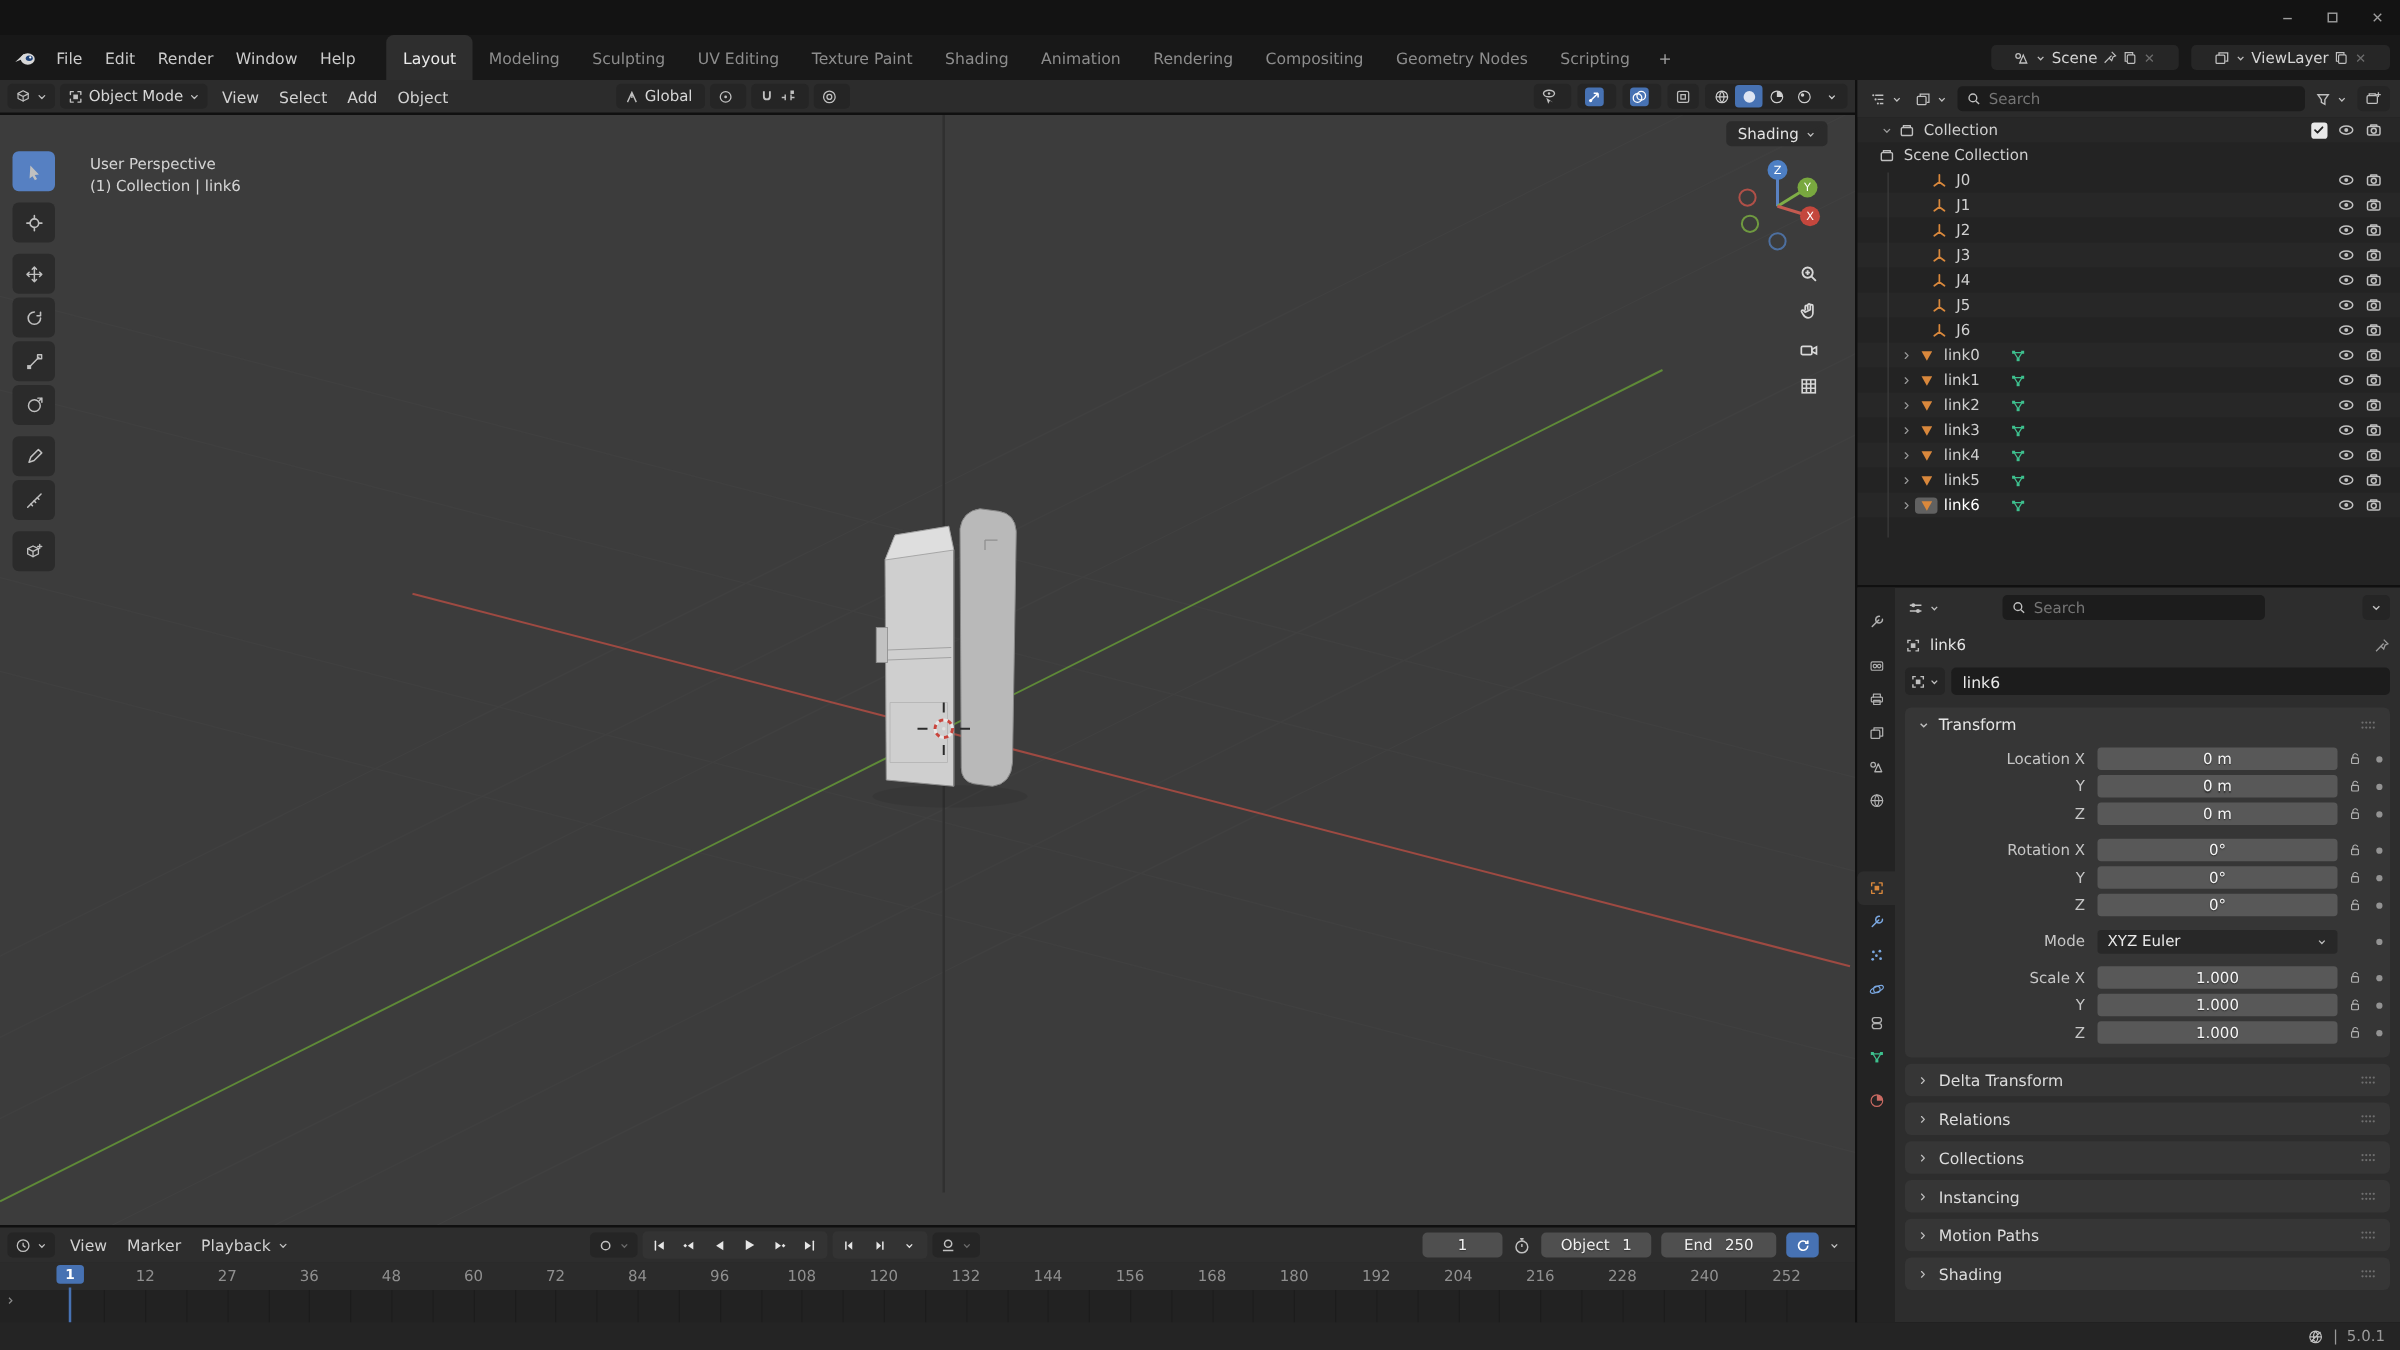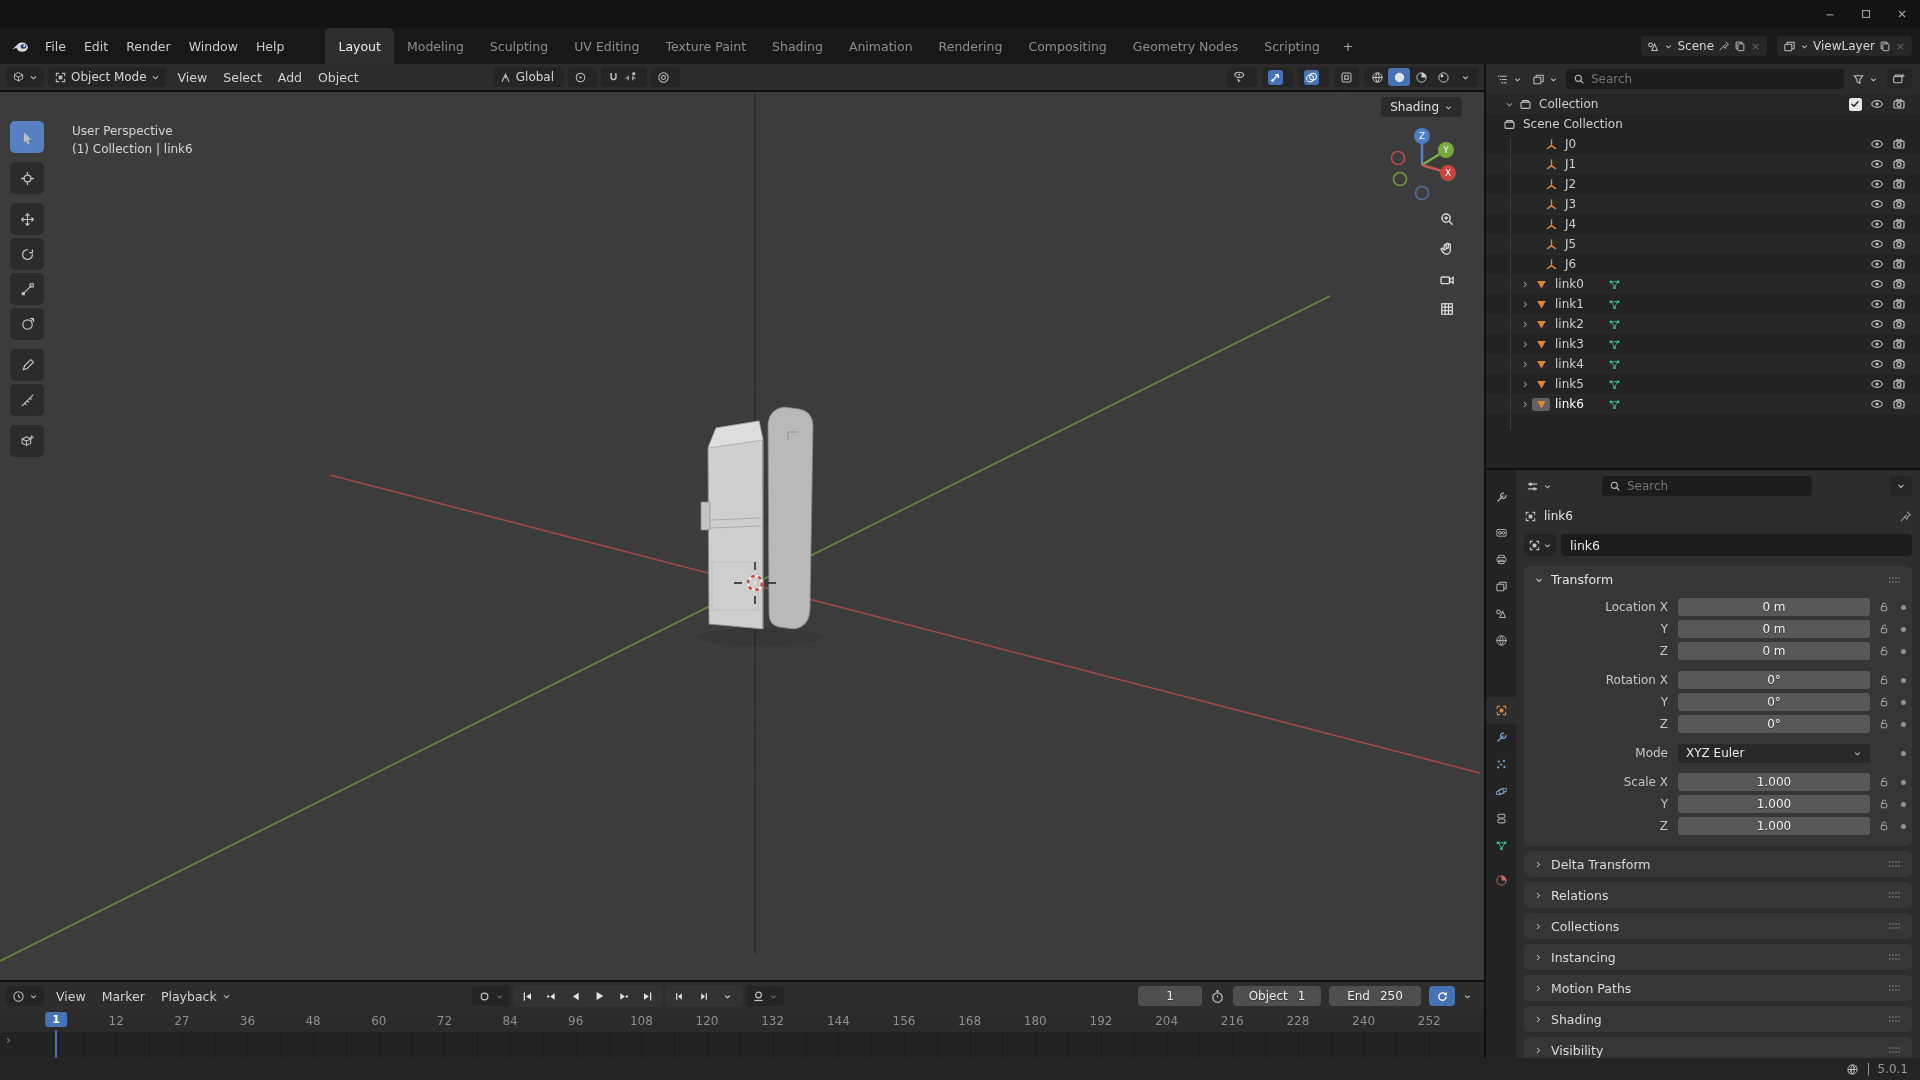--- a/index.html
+++ b/index.html
@@ -16,25 +16,25 @@
   
   .titlebar { height:28px; background:#131313; display:flex; align-items:center; position:relative; flex:none; }
   .tb-title { position:absolute; left:0; right:0; text-align:center; color:#bdbdbd; font-size:12.5px; font-weight:bold; }
   .win-controls { margin-left:auto; display:flex; z-index:2; }
   .win-btn { width:36px; height:28px; display:flex; align-items:center; justify-content:center; color:#9f9f9f; }
 
   
   .topbar { height:36px; background:#181818; display:flex; align-items:center; padding:0 8px; flex:none; }
   .logo { width:24px; height:24px; display:flex; align-items:center; justify-content:center; margin-right:4px; }
   .menu-item { padding:4px 9px; color:#cccccc; font-size:12.5px; border-radius:4px; }
-  .tabs { display:flex; align-items:stretch; margin-left:32px; height:36px; }
+  .tabs { display:flex; align-items:stretch; margin-left:16px; height:36px; }
   .tab { padding:0 13px; display:flex; align-items:center; color:#8d8d8d; font-size:12.5px; border-radius:6px 6px 0 0; }
   .tab.active { background:#2e2e2e; color:#ececec; }
   .tab.add { color:#a5a5a5; padding:0 10px; }
-  .tb-widget { display:flex; align-items:center; gap:4px; background:#262626; border-radius:4px; padding:3px 6px; margin-left:10px; color:#d6d6d6; font-size:12px; }
+  .tb-widget { display:flex; align-items:center; gap:4px; background:#262626; border-radius:4px; padding:3px 18px; margin-left:10px; color:#d6d6d6; font-size:12px; }
   .dim { opacity:.45; }
 
   
   .workspace { flex:1; display:flex; gap:2px; background:#101010; min-height:0; }
   .left-col { flex:1; display:flex; flex-direction:column; gap:2px; min-width:0; }
   .right-col { width:434px; flex:none; display:flex; flex-direction:column; gap:2px; }
 
   
   .vp-header { height:26px; background:#2c2c2c; display:flex; align-items:center; padding:0 6px; gap:4px; flex:none; }
   .pill { display:flex; align-items:center; gap:4px; background:#252525; border-radius:4px; padding:2px 6px; height:20px; color:#d6d6d6; }
@@ -1861,42 +1861,20 @@
                       <circle cx="8" cy="3" r="0.9"></circle>
                       <circle cx="11" cy="3" r="0.9"></circle>
                       <circle cx="2" cy="7" r="0.9"></circle>
                       <circle cx="5" cy="7" r="0.9"></circle>
                       <circle cx="8" cy="7" r="0.9"></circle>
                       <circle cx="11" cy="7" r="0.9"></circle>
                     </g>
                   </svg>
                 </span>
               </div>
-              <div class="cpanel">
-                <span class="icn">
-                  <svg width="9" height="9" viewBox="0 0 14 14" fill="none" stroke="currentColor" stroke-width="1.6" stroke-linecap="round" stroke-linejoin="round">
-                    <path d="M5 3.5 8.5 7 5 10.5"></path>
-                  </svg>
-                </span>
-                <span>Visibility</span>
-                <span class="grip icn">
-                  <svg width="14" height="10" viewBox="0 0 14 10">
-                    <g class="f">
-                      <circle cx="2" cy="3" r="0.9"></circle>
-                      <circle cx="5" cy="3" r="0.9"></circle>
-                      <circle cx="8" cy="3" r="0.9"></circle>
-                      <circle cx="11" cy="3" r="0.9"></circle>
-                      <circle cx="2" cy="7" r="0.9"></circle>
-                      <circle cx="5" cy="7" r="0.9"></circle>
-                      <circle cx="8" cy="7" r="0.9"></circle>
-                      <circle cx="11" cy="7" r="0.9"></circle>
-                    </g>
-                  </svg>
-                </span>
-              </div>
             </div>
         </div>
       </div>
     </div>
   </div>
 </div>
 
 <div class="statusbar">
   <span class="icn">
       <svg width="13" height="13" viewBox="0 0 14 14" fill="none" stroke="currentColor" stroke-width="1">

